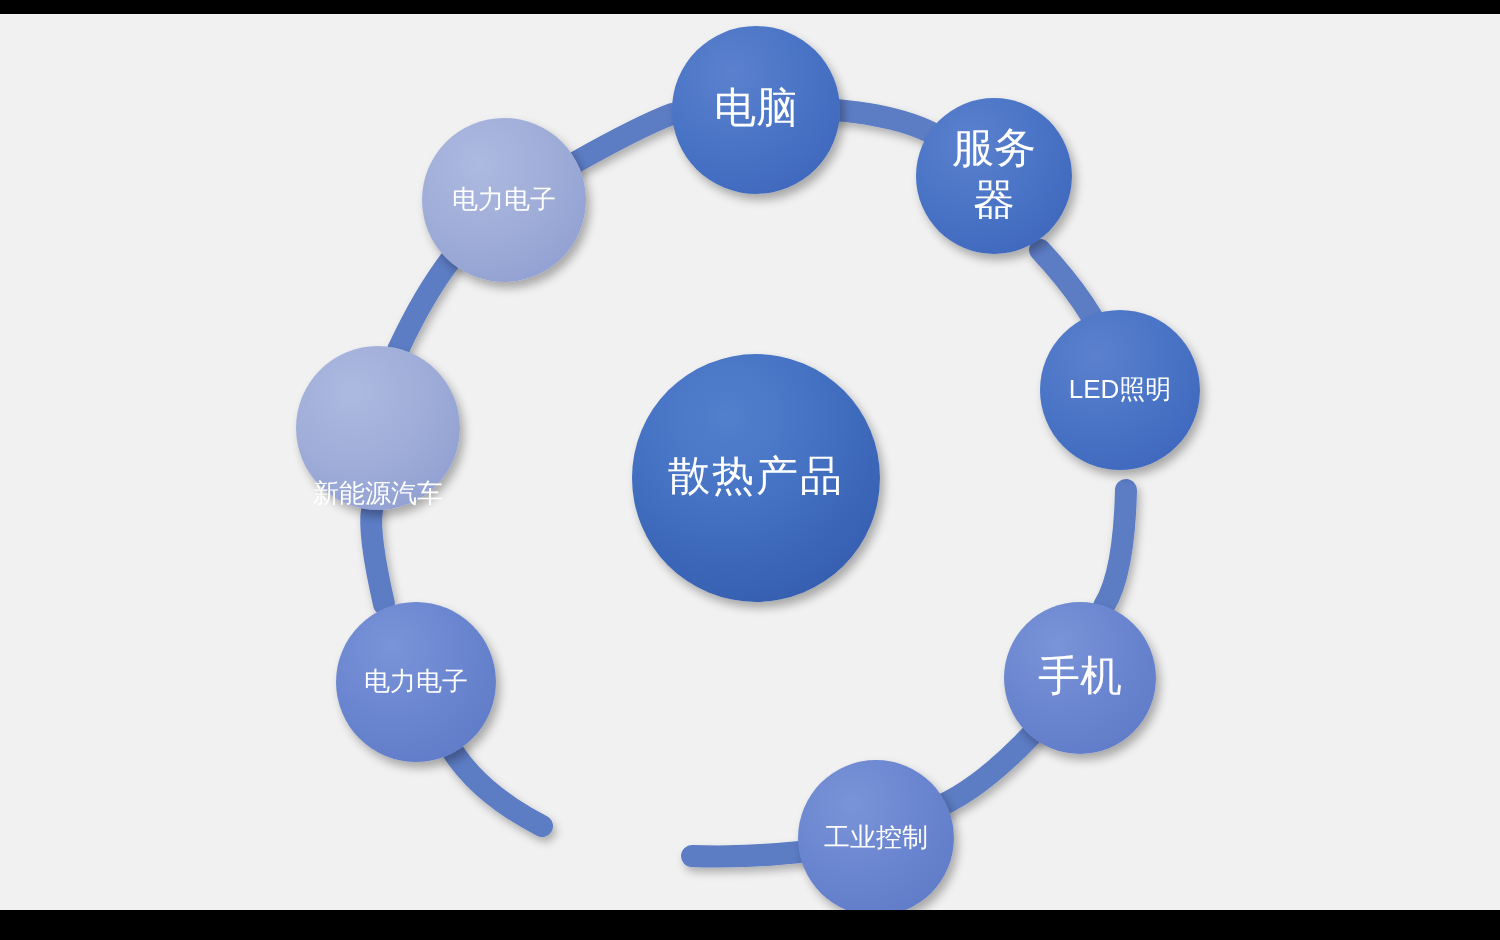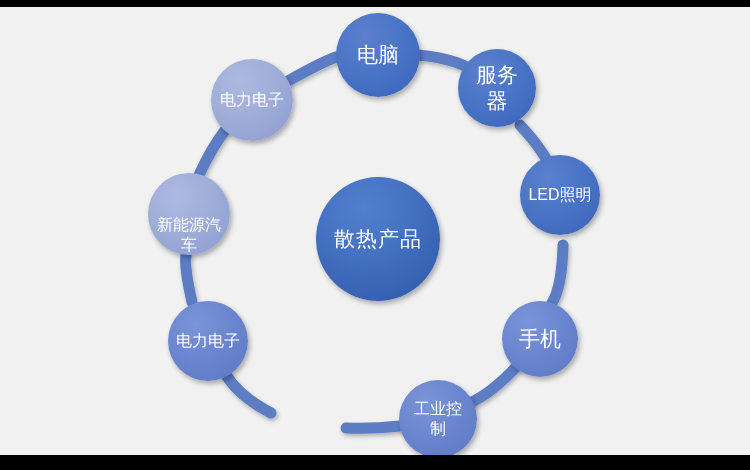--- a/index.html
+++ b/index.html
@@ -70,21 +70,21 @@
     background: radial-gradient(circle at 35% 28%, #adb9e0 0%, #9fadd8 45%, #8b9bcf 100%);
   }
   .node.mid {
     background: radial-gradient(circle at 35% 28%, #7a94d8 0%, #6b86d0 45%, #5b77c4 100%);
   }
   .node.center {
     background: radial-gradient(circle at 38% 25%, #5380cd 0%, #4471c2 40%, #2f56a8 100%);
     font-size: 21px;
     letter-spacing: 1px;
   }
-  .node.small-text { font-size: 16px; }
+  .node.small-text { font-size: 13px; }
   .node.reg-text { font-size: 21px; }
 </style>
 </head>
 <body>
 
 <div id="stage">
 
   <div class="bar top"></div>
 
   <div id="canvas">

